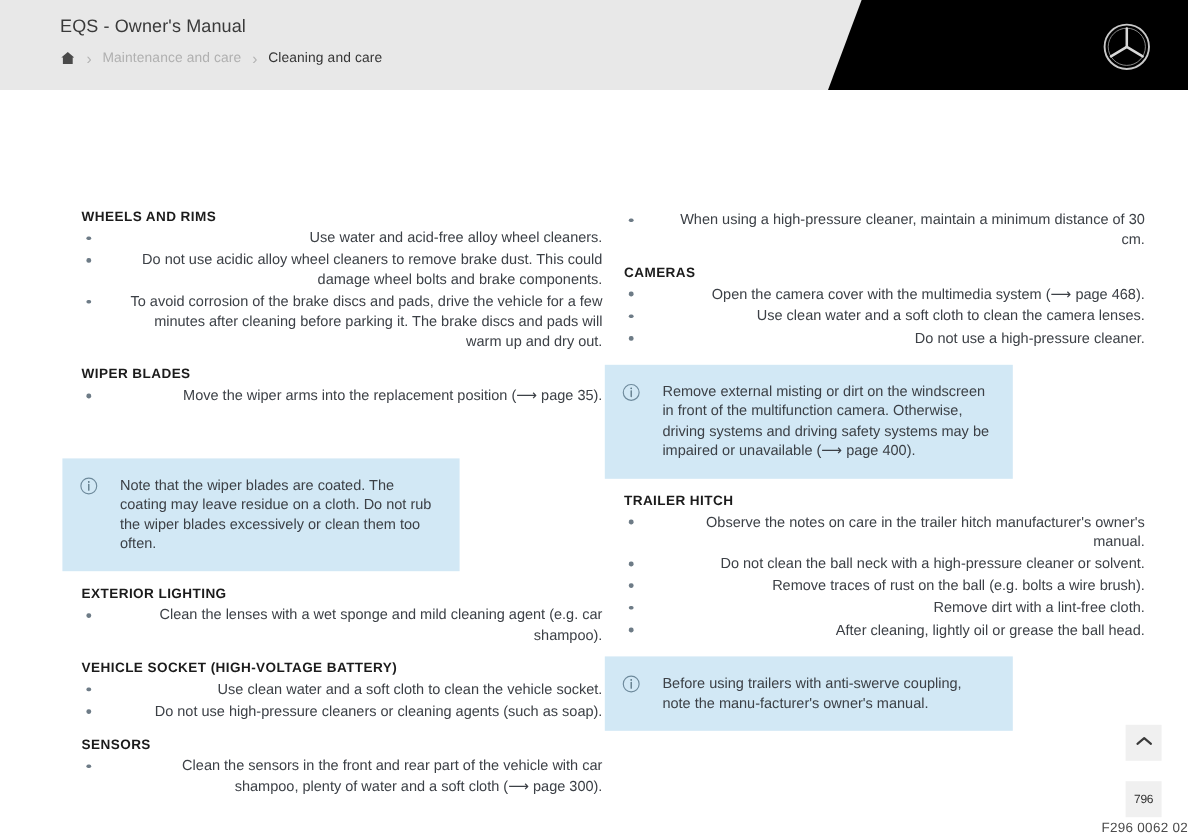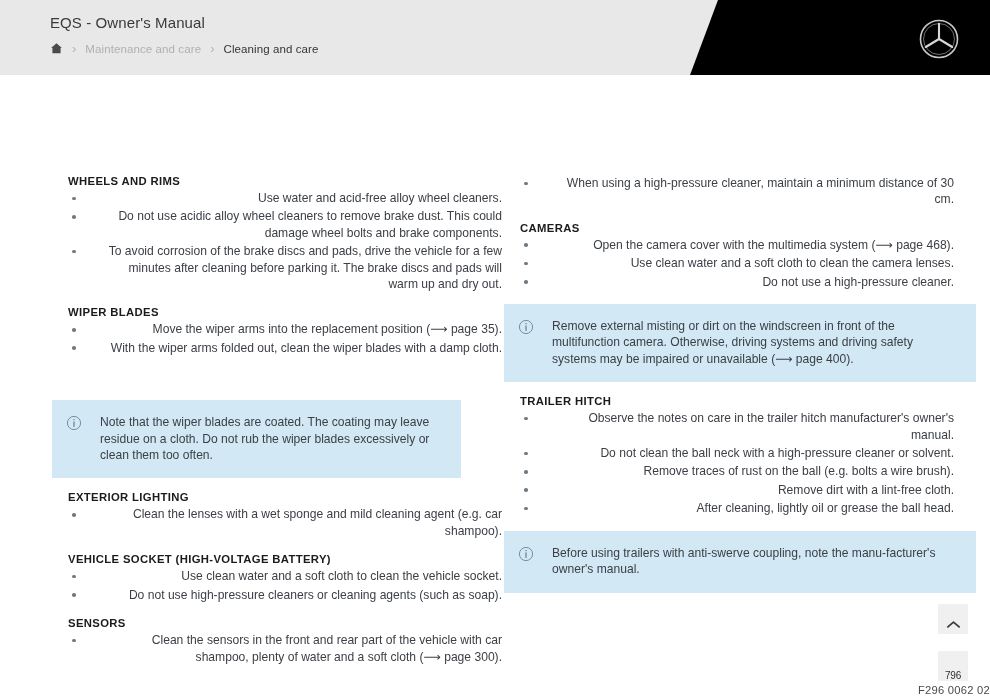--- a/index.html
+++ b/index.html
@@ -119,30 +119,30 @@
     flex: 0 0 auto;
     width: 16px; height: 16px;
     margin-right: 18px;
     margin-top: 1px;
   }
   .infobox .ibtext {
     font-size: 12.1px;
     line-height: 16.4px;
     color: #3c4046;
   }
-  .ib-left  { width: 409px; margin-top: 44px; }
-  .ib-right { width: 472px; }
+  .ib-left  { width: 331px; margin-top: 44px; }
+  .ib-right { width: 340px; }
 
   
   .float-btn {
     position: absolute;
     width: 30px; height: 30px;
     background: #f0f0f0;
     display: flex;
-    align-items: flex-end;
+    align-items: center;
     justify-content: center;
     cursor: pointer;
   }
   .btn-scrolltop { right: 22px; top: 529px; }
   .btn-pagenum   { right: 22px; top: 576px; }
   .pagenum-label {
     font-size: 10px;
     color: #2e2e2e;
     letter-spacing: -0.2px;
   }
@@ -200,21 +200,20 @@
           <ul class="bullets">
             <li>Use water and acid-free alloy wheel cleaners.</li>
             <li>Do not use acidic alloy wheel cleaners to remove brake dust. This could damage wheel bolts and brake components.</li>
             <li>To avoid corrosion of the brake discs and pads, drive the vehicle for a few minutes after cleaning before parking it. The brake discs and pads will warm up and dry out.</li>
           </ul>
         </div>
         <div class="block">
           <h2 class="section">WIPER BLADES</h2>
           <ul class="bullets">
             <li>Move the wiper arms into the replacement position (⟶ page 35).</li>
-            <li>With the wiper arms folded out, clean the wiper blades with a damp cloth.</li>
           </ul>
         </div>
         <div class="infobox ib-left">
           <span class="ibicon"><svg width="16" height="16" viewBox="0 0 16 16">
               <circle cx="8" cy="8" r="6.6" fill="none" stroke="#6e8a9c" stroke-width="0.95"></circle>
               <circle cx="8" cy="4.6" r="0.72" fill="#55707f"></circle>
               <path d="M8 6.7 L8 11.5" stroke="#55707f" stroke-width="1.05" stroke-linecap="round"></path>
             </svg></span>
           <div class="ibtext">Note that the wiper blades are coated. The coating may leave residue on a cloth. Do not rub the wiper blades excessively or clean them too often.</div>
         </div>

